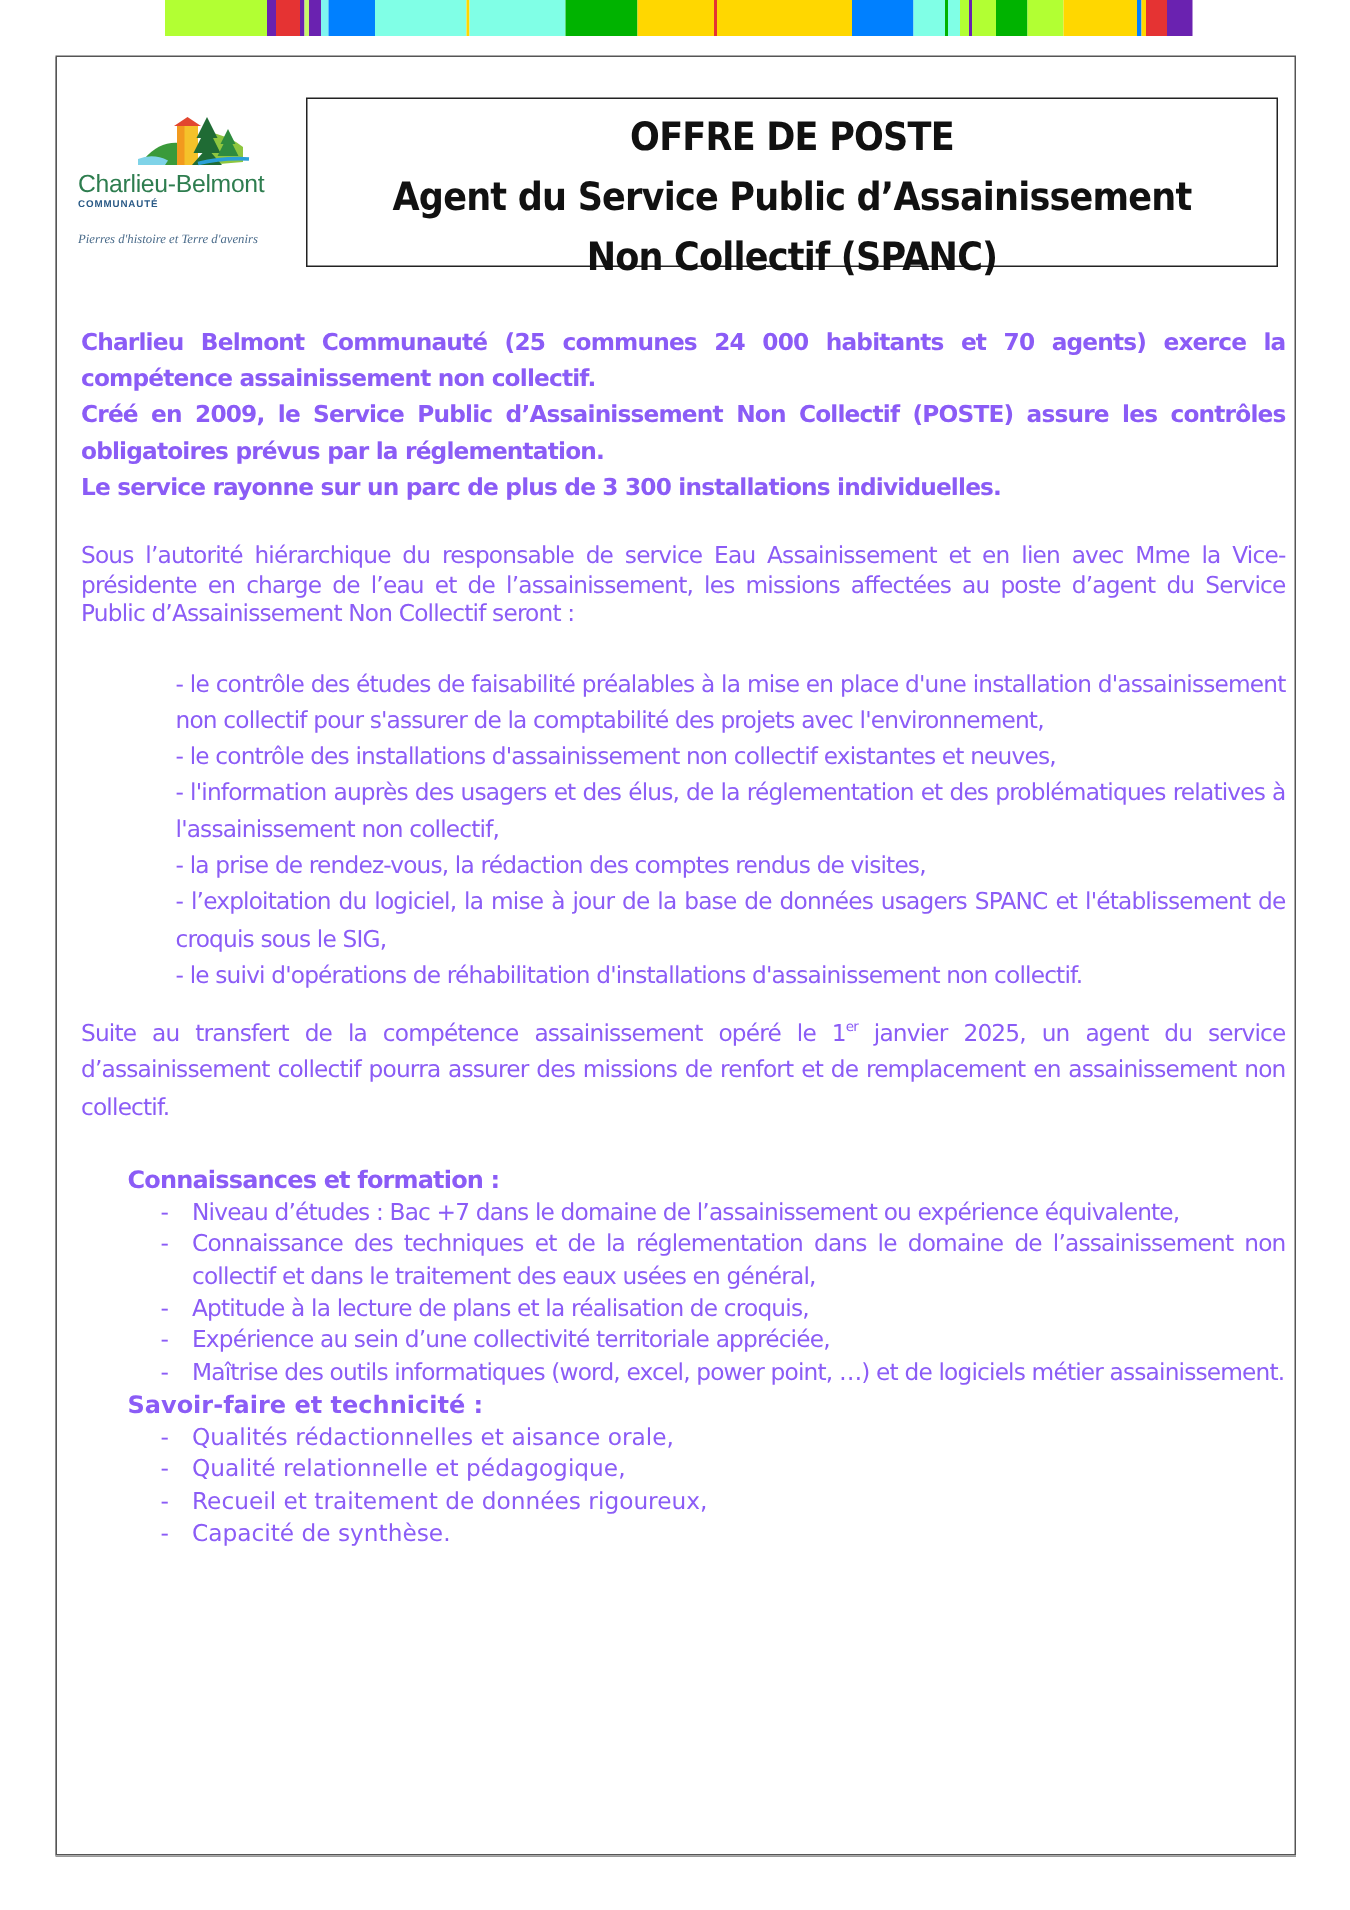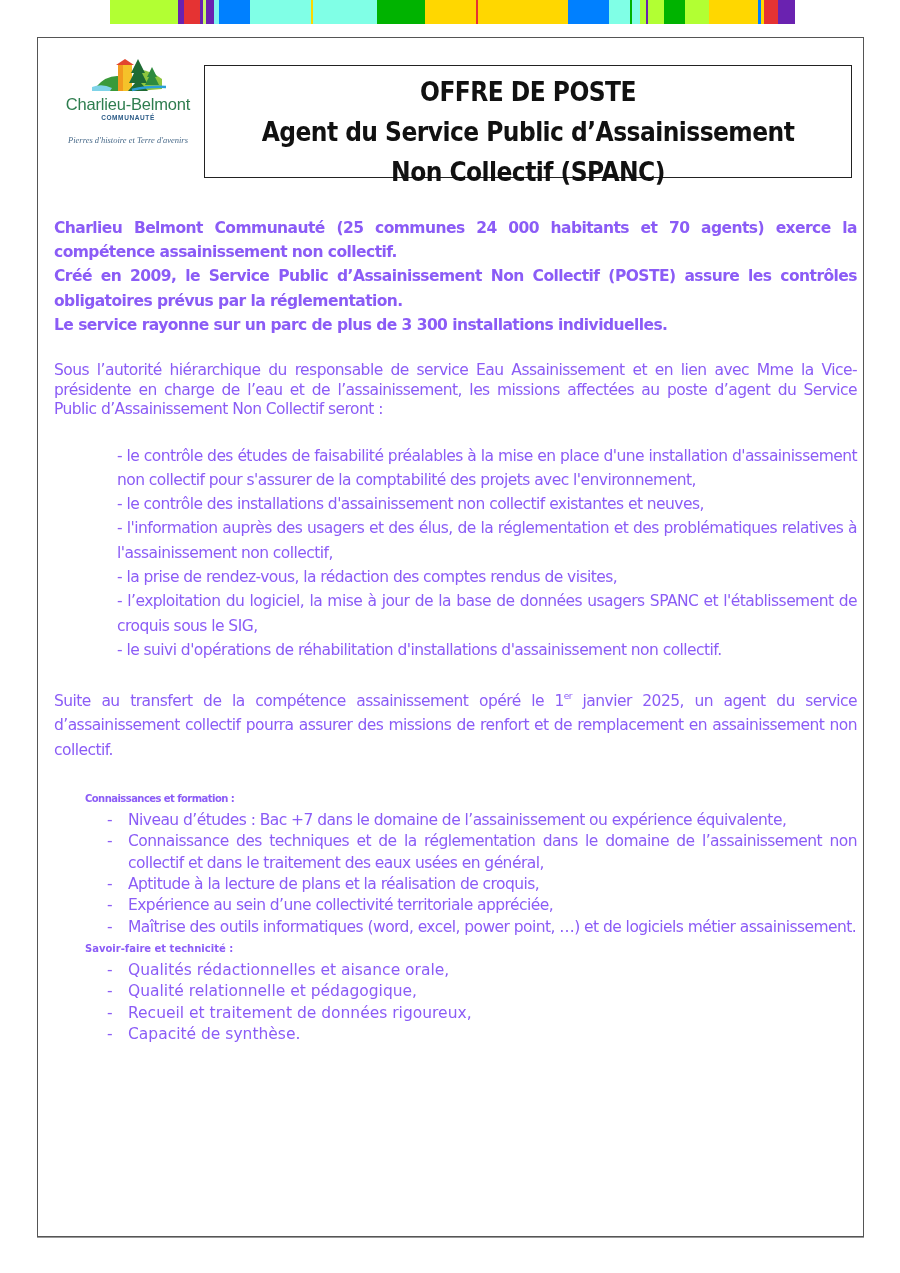--- a/index.html
+++ b/index.html
@@ -4,43 +4,43 @@
 <style>
   * { box-sizing: border-box; margin: 0; padding: 0; }
   html, body { width: 900px; height: 1273px; background: #ffffff; overflow: hidden; }
   body { position: relative; font-family: "DejaVu Sans Condensed", "Liberation Sans Narrow", "Liberation Sans", sans-serif; color: #111; }
 
   .color-strip { position: absolute; left: 110px; top: 0; width: 685px; height: 24px; display: flex; }
   .color-strip span { display: block; height: 100%; }
 
   .page-frame { position: absolute; left: 37px; top: 37px; width: 827px; height: 1200px; border: 1px solid #555; box-shadow: 0 1px 0 #999; }
 
-  .logo { position: absolute; left: 52px; top: 57px; width: 152px; height: 100px; text-align: center; }
+  .logo { position: absolute; left: 52px; top: 76px; width: 152px; height: 100px; text-align: left; }
   .logo svg { display: block; margin: 0 auto; }
   .logo-name { font-family: "Liberation Sans", sans-serif; color: #2e7d4f; font-size: 16.5px; line-height: 18px; margin-top: 2px; letter-spacing: -0.2px; }
   .logo-sub { font-family: "Liberation Sans", sans-serif; color: #2a5a86; font-size: 6.5px; font-weight: bold; letter-spacing: 0.6px; margin-top: 1px; }
   .logo-tag { font-family: "Liberation Serif", serif; font-style: italic; color: #4a6b8a; font-size: 8.5px; margin-top: 14px; }
 
   .title-box { position: absolute; left: 204px; top: 65px; width: 648px; height: 113px; border: 1.5px solid #222; text-align: center; padding-top: 6px; }
   .title-box div { font-family: "DejaVu Sans", sans-serif; font-weight: bold; font-size: 26px; line-height: 40px; letter-spacing: -0.6px; color: #111; transform: scaleX(0.9); }
 
   .content { position: absolute; left: 54px; top: 216px; width: 803px; font-family: "DejaVu Sans", sans-serif; font-size: 15.5px; line-height: 24.2px; color: #8b5cf6; }
   .narrow { letter-spacing: -0.55px; }
   .intro p { font-weight: bold; text-align: justify; text-align-last: left; }
   .j { text-align: justify; }
   .para { margin-top: 24px; line-height: 19.5px; }
   .missions { margin-top: 24px; margin-left: 63px; line-height: 24.3px; }
   .missions p { text-align: justify; }
-  .transfer { margin-top: 27px; line-height: 24.3px; }
+  .transfer { margin-top: 15px; line-height: 24.3px; }
   sup { font-size: 9px; line-height: 0; position: relative; top: -1px; }
 
   .section { margin-left: 31px; }
   .sec1 { margin-top: 26px; }
   .sec2 { }
-  .section h3 { font-size: 10px; font-weight: bold; line-height: 22px; }
+  .section h3 { font-size: 16px; font-weight: bold; line-height: 22px; }
   .section ul { list-style: none; margin-left: 22px; }
   .section li { position: relative; padding-left: 21px; line-height: 21.3px; text-align: justify; }
   .section li .dash { position: absolute; left: 0; top: 0; }
   .sec2 li { line-height: 21.5px; }
 </style>
 </head>
 <body>
 
 <div class="color-strip" id="strip">
     <span style="width: 68px; background: rgb(178, 255, 51);"></span>

